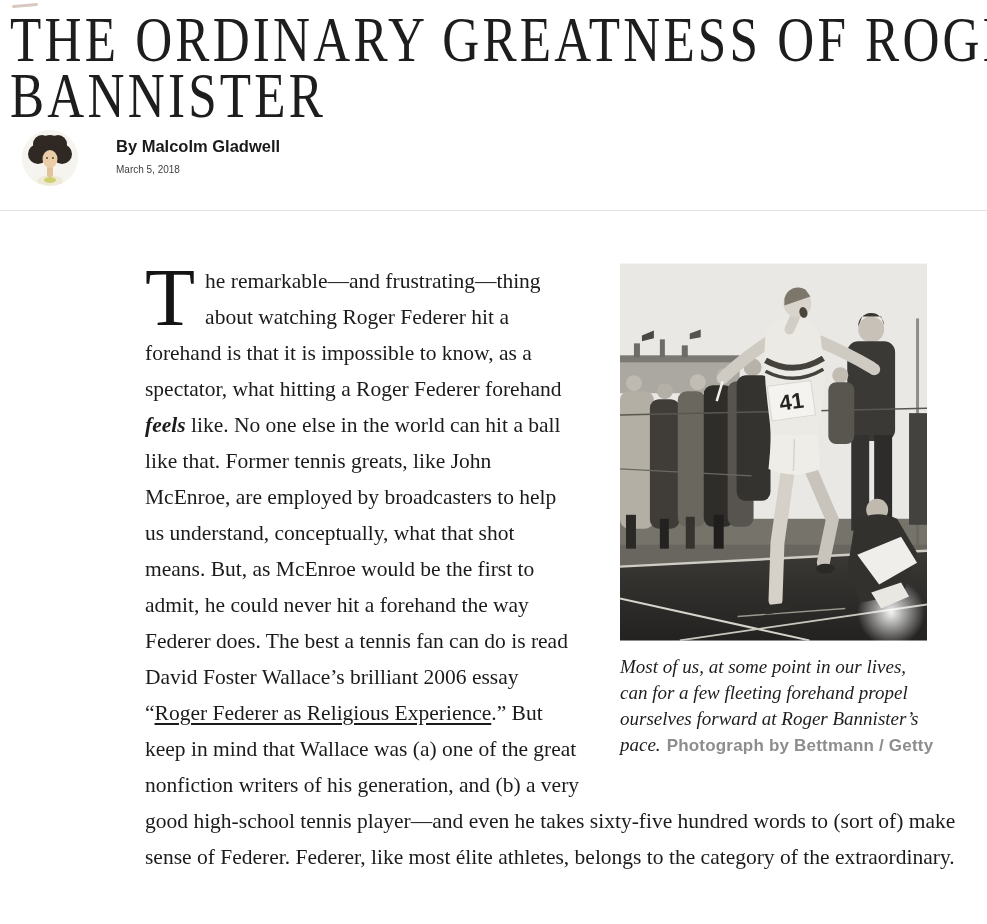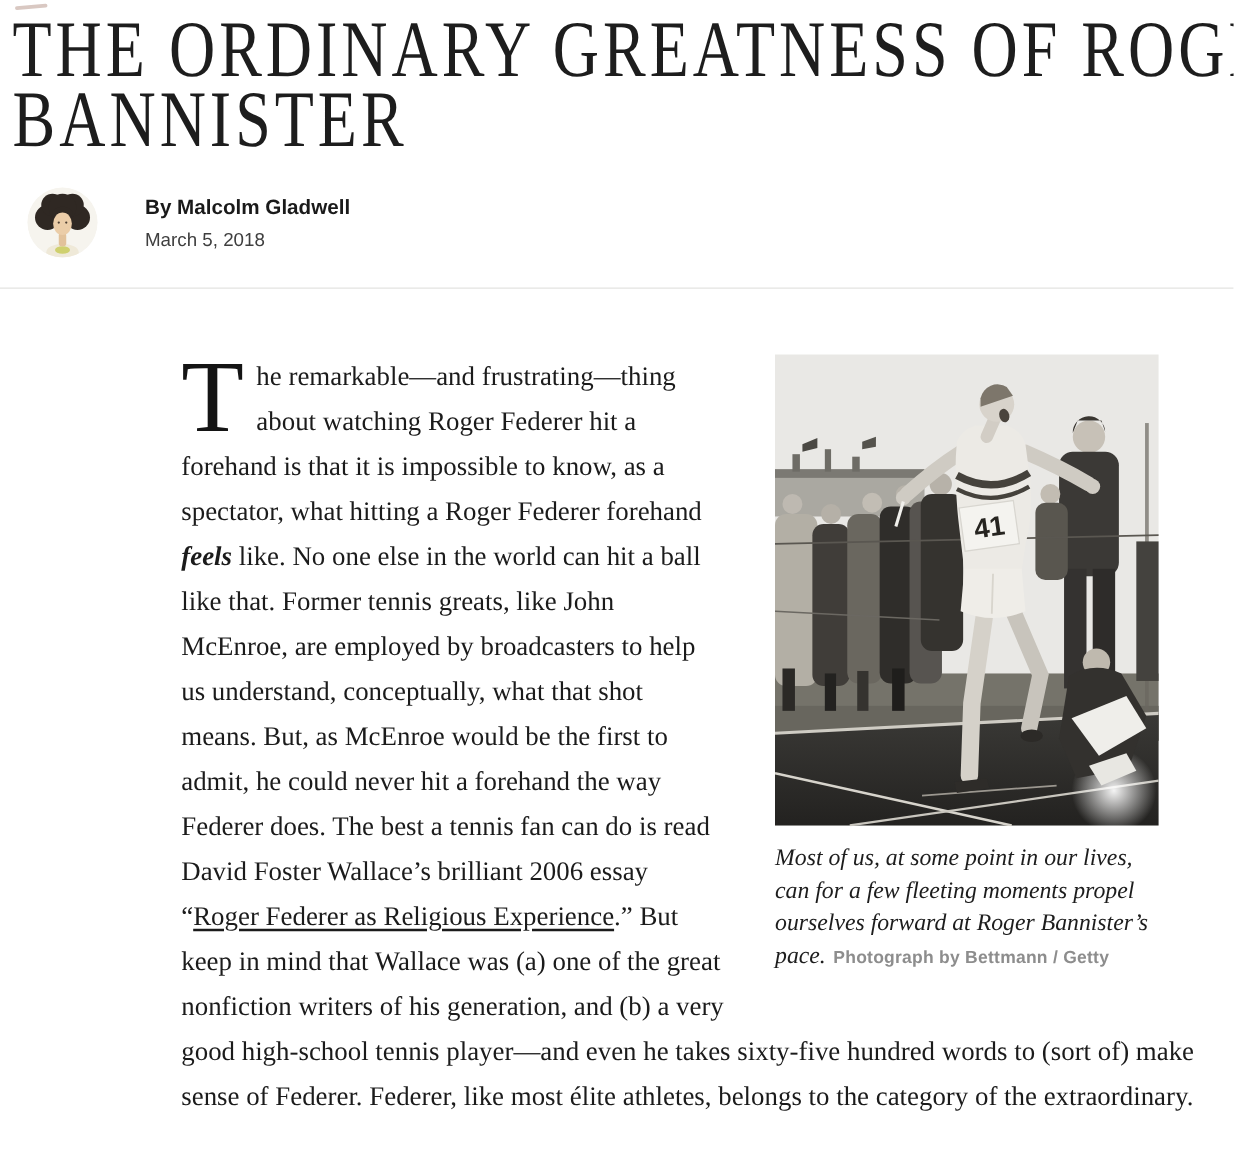--- a/index.html
+++ b/index.html
@@ -14,40 +14,40 @@
   }
   
   .title-block { padding:12px 0 0 10px; }
   .title-line {
     font-family:"Liberation Serif", serif;
     font-size:64px; line-height:56px; font-weight:400; color:#1d1d1d;
     letter-spacing:4px; white-space:nowrap;
     transform:scaleX(0.80); transform-origin:left center;
   }
   
-  .byline-row { display:flex; align-items:flex-start; margin:26px 0 0 22px; }
+  .byline-row { display:flex; align-items:flex-start; margin:6px 0 0 22px; }
   .avatar { width:56px; height:56px; border-radius:50%; overflow:hidden; background:#f6f4ee; flex:0 0 auto; }
   .byline-text { margin-left:38px; padding-top:7px; font-family:"Liberation Sans", sans-serif; }
   .byline-author { font-size:16.5px; font-weight:700; color:#1a1a1a; cursor:pointer; }
-  .byline-date { margin-top:8px; font-size:15px; color:#3f3f3f; }
+  .byline-date { margin-top:8px; font-size:10px; color:#3f3f3f; }
   .divider { border-top:1px solid #e3e3e1; margin-top:24px; }
   
   .article {
     margin:52px 22px 0 145px;
     font-size:21.5px; line-height:36px; color:#1b1b1b;
     text-align:left;
   }
   .photo-figure { float:right; width:307px; margin:0 38px 26px 40px; }
   .photo-frame svg { display:block; }
   figcaption {
     margin-top:13px; font-style:italic; font-size:19px; line-height:26px; color:#1d1d1d;
   }
   .credit {
     font-style:normal; font-family:"Liberation Sans", sans-serif;
-    font-size:14px; font-weight:700; color:#8d8d8d; letter-spacing:0.2px; margin-left:6px;
+    font-size:17px; font-weight:700; color:#8d8d8d; letter-spacing:0.2px; margin-left:6px;
     white-space:nowrap;
   }
   .dropcap {
     float:left; font-size:82px; line-height:60px; padding:5px 10px 0 0;
     color:#141414;
   }
   .essay-link { color:inherit; text-decoration:underline; text-underline-offset:3px; cursor:pointer;font-family:Liberation Serif, serif; }
   .body-italic { font-style:italic;font-weight:bold; }
 </style>
 </head>
@@ -178,21 +178,21 @@
           <circle cx="178" cy="40" r="14" fill="#d8d3cb"></circle>
           <path d="M165 35 a14 14 0 0 1 21 -9 l5 7 -26 9 z" fill="#7d766b"></path>
           <ellipse cx="184" cy="49" rx="4" ry="5.5" fill="#4a443d" transform="rotate(-15 184 49)"></ellipse>
           <g transform="rotate(-8 172 138)">
             <rect x="150" y="120" width="44" height="35" fill="#f4f3ef" stroke="#d8d6d0" stroke-width="1"></rect>
             <text x="172" y="146" text-anchor="middle" font-family="Liberation Sans, sans-serif" font-size="22" font-weight="700" fill="#262420">41</text>
           </g>
         </svg>
       </div>
       <figcaption>
-        <span class="caption-text">Most of us, at some point in our lives, can for a few fleeting moments propel ourselves forward at Roger Bannister’s pace.</span><span class="credit">Photograph by Bettmann / Getty</span>
+        <span class="caption-text">Most of us, at some point in our lives, can for a few fleeting forehand propel ourselves forward at Roger Bannister’s pace.</span><span class="credit">Photograph by Bettmann / Getty</span>
       </figcaption>
     </figure>
 
     <p style="margin:0;">
       <span class="dropcap">T</span><span>he remarkable—and frustrating—thing about watching Roger Federer hit a forehand is that it is impossible to know, as a spectator, what hitting a Roger Federer forehand </span><em class="body-italic">feels</em><span> like. No one else in the world can hit a ball like that. Former tennis greats, like John McEnroe, are employed by broadcasters to help us understand, conceptually, what that shot means. But, as McEnroe would be the first to admit, he could never hit a forehand the way Federer does. The best a tennis fan can do is read David Foster Wallace’s brilliant 2006 essay “</span><a class="essay-link">Roger Federer as Religious Experience</a><span>.” But keep in mind that Wallace was (a) one of the great nonfiction writers of his generation, and (b) a very good high-school tennis player—and even he takes sixty-five hundred words to (sort of) make sense of Federer. Federer, like most élite athletes, belongs to the category of the extraordinary.</span>
     </p>
   </div>
 </div>
 
 </body></html>

